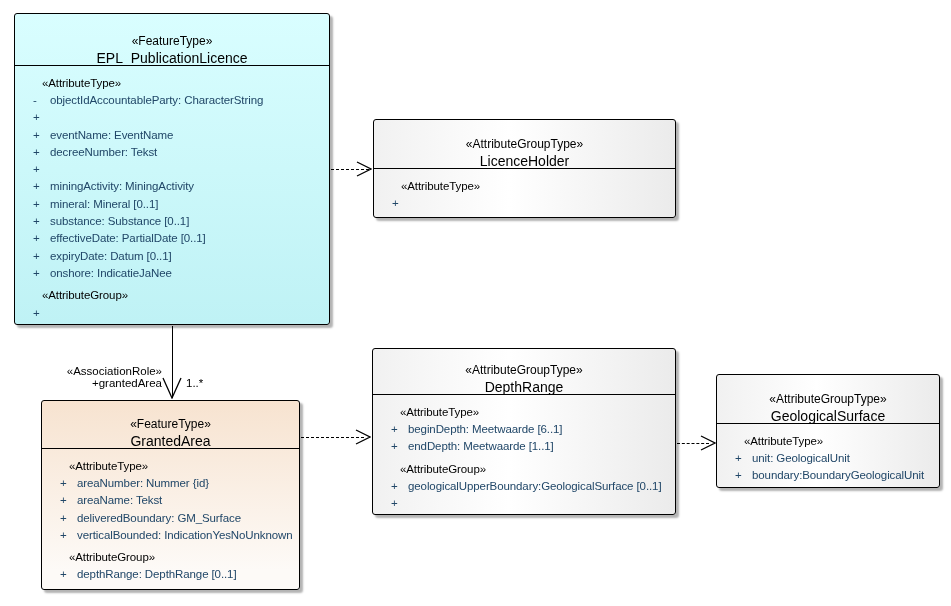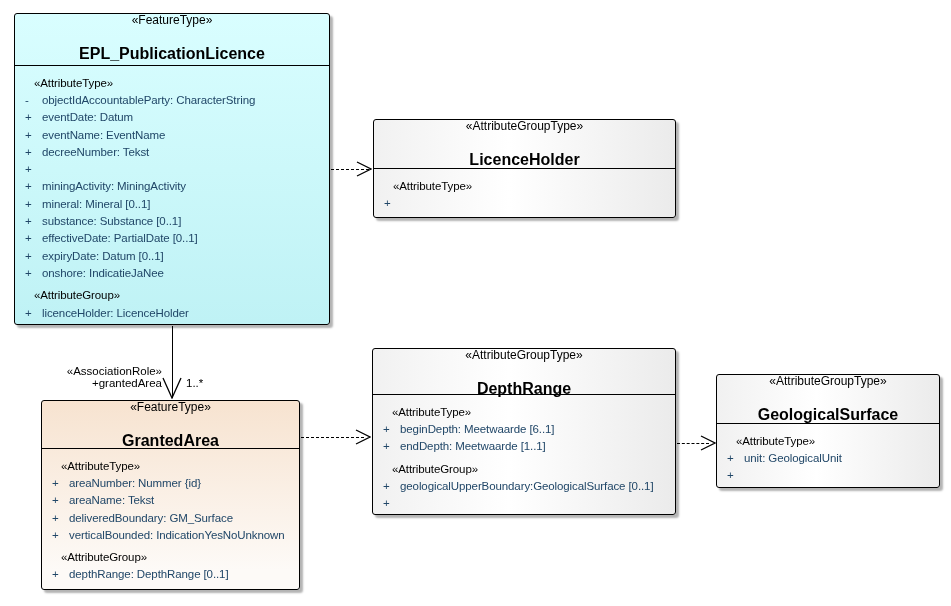--- a/index.html
+++ b/index.html
@@ -9,25 +9,25 @@
   }
   .uml-box{
     position:absolute;border:1px solid var(--line);border-radius:3px;
     box-shadow:3px 3px 2px var(--shadow);box-sizing:border-box;
   }
   .fill-feature{background:linear-gradient(180deg,var(--fill-feature-top),var(--fill-feature-bottom));}
   .fill-granted{background:linear-gradient(180deg,var(--fill-granted-top),var(--fill-granted-bottom) 90%);}
   .fill-group{background:linear-gradient(90deg,var(--fill-group-left),var(--fill-group-mid) 45%,var(--fill-group-right));}
   .uml-header{
     border-bottom:1px solid var(--line);display:flex;flex-direction:column;
-    justify-content:flex-start;align-items:center;box-sizing:border-box;gap:20px;
+    justify-content:flex-end;align-items:center;box-sizing:border-box;gap:3px;
   }
   .stereo{font-size:12px;line-height:13px;}
-  .uml-name{font-size:16px;font-weight:bold;line-height:14px;}
-  .uml-body{padding:3px 2px 0 10px;}
+  .uml-name{font-size:14px;font-weight:normal;line-height:14px;}
+  .uml-body{padding:3px 2px 0 18px;}
   .row{height:17.3px;display:flex;align-items:center;font-size:11.5px;letter-spacing:-0.1px;}
   .row .vis{width:17px;flex:none;color:var(--attr-text);}
   .row .txt{flex:1;overflow:hidden;white-space:nowrap;color:var(--attr-text);}
   .row.group{margin-top:5px;padding-left:9px;}
   .row.group .txt{color:#000;}
   .hline{position:absolute;height:0;border-top:1px dashed var(--line);}
   .vline{position:absolute;width:0;border-left:1px solid var(--line);}
   .ahead{position:absolute;}
   .conn-label{position:absolute;font-size:11.5px;line-height:14px;color:#000;white-space:nowrap;}
   .r{text-align:right;}
@@ -48,21 +48,20 @@
     <div class="row group">
 
           <span class="txt">«AttributeType»</span>
         </div>
         <div class="row attr">
           <span class="vis">-</span>
           <span class="txt">objectIdAccountableParty: CharacterString</span>
         </div>
         <div class="row attr">
           <span class="vis">+</span>
-          <span class="txt">eventDate: Datum</span>
         </div>
         <div class="row attr">
           <span class="vis">+</span>
           <span class="txt">eventName: EventName</span>
         </div>
         <div class="row attr">
           <span class="vis">+</span>
           <span class="txt">decreeNumber: Tekst</span>
         </div>
         <div class="row attr">
@@ -91,21 +90,20 @@
         <div class="row attr">
           <span class="vis">+</span>
           <span class="txt">onshore: IndicatieJaNee</span>
         </div>
         <div class="row group">
 
           <span class="txt">«AttributeGroup»</span>
         </div>
         <div class="row attr">
           <span class="vis">+</span>
-          <span class="txt">licenceHolder: LicenceHolder</span>
         </div>
       </div>
   </div>
 
   <div class="uml-box fill-group" style="left:373px;top:119px;width:303px;height:99px;">
     <div class="uml-header" style="height:49px;">
       <div class="stereo">«AttributeGroupType»</div>
       <div class="uml-name">LicenceHolder</div>
     </div>
     <div class="uml-body">
@@ -163,20 +161,21 @@
     <div class="row group">
 
           <span class="txt">«AttributeType»</span>
         </div>
         <div class="row attr">
           <span class="vis">+</span>
           <span class="txt">unit: GeologicalUnit</span>
         </div>
         <div class="row attr">
           <span class="vis">+</span>
+          <span class="txt">boundary:BoundaryGeologicalUnit</span>
         </div>
       </div>
   </div>
 
   <div class="uml-box fill-granted" style="left:41px;top:400px;width:259px;height:190px;">
     <div class="uml-header" style="height:48px;">
       <div class="stereo">«FeatureType»</div>
       <div class="uml-name">GrantedArea</div>
     </div>
     <div class="uml-body">

